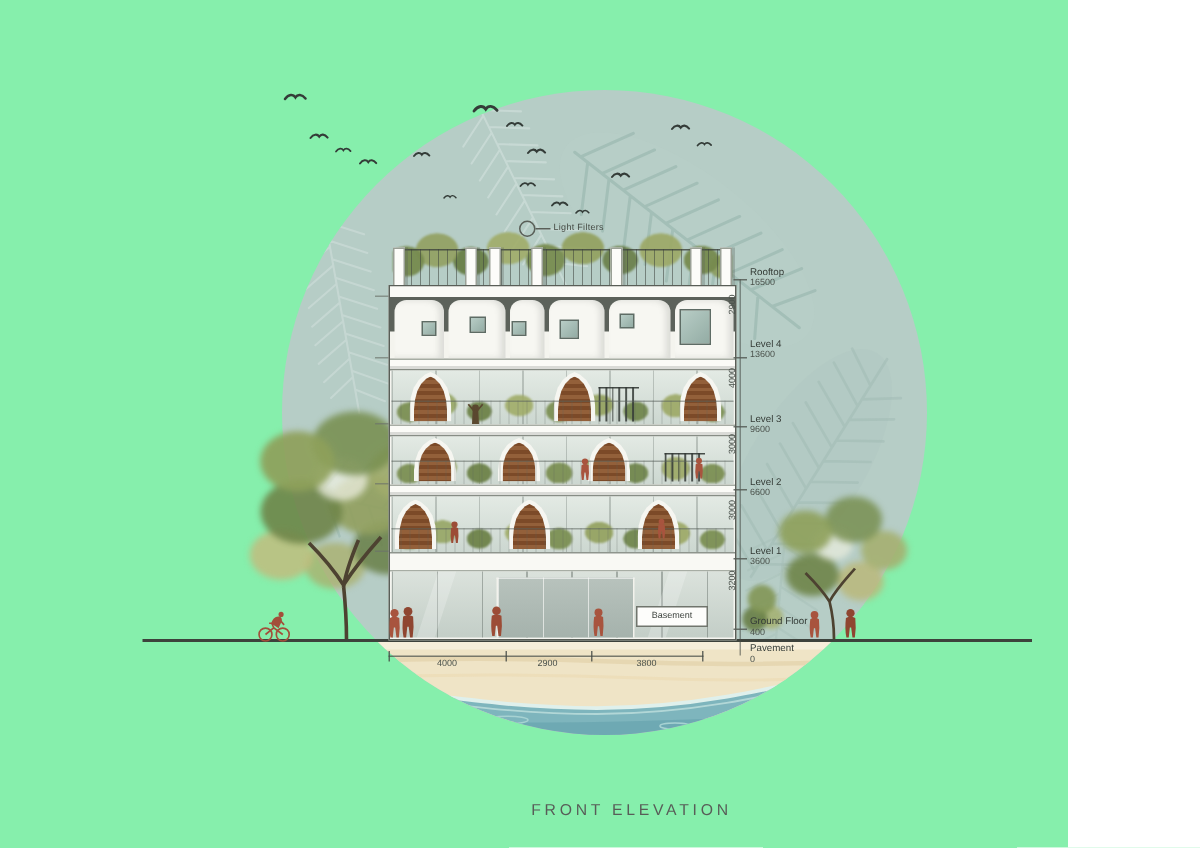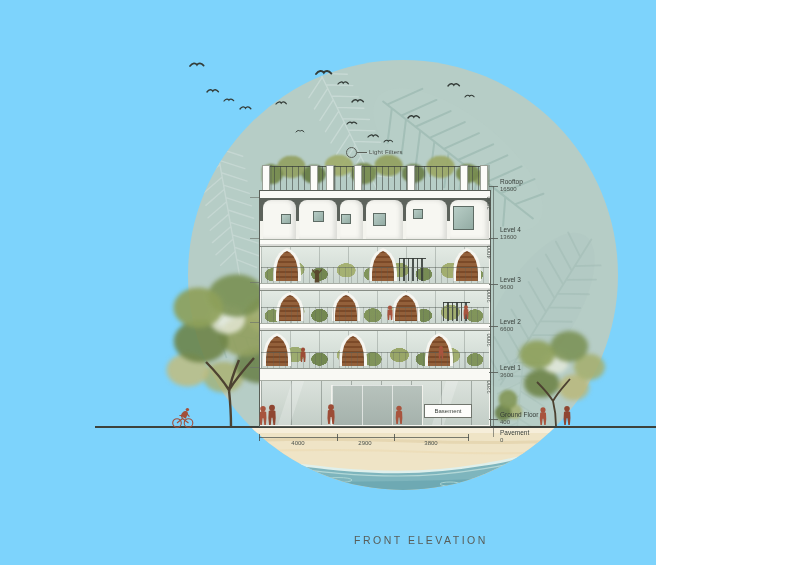--- a/index.html
+++ b/index.html
@@ -1,16 +1,16 @@
 <!DOCTYPE html>
 <html><head>
 <meta charset="utf-8">
 <style>
   html,body{margin:0;padding:0;background:#ffffff;}
-  .scene{position:relative;width:656px;height:565px;background:#7dd3fc;overflow:hidden;
+  .scene{position:relative;width:712px;height:565px;background:#86efac;overflow:hidden;
          font-family:"Liberation Sans",sans-serif;color:#3c423d;}
   .abs{position:absolute;}
 
   
   .circle{position:absolute;left:188px;top:60px;width:430px;height:430px;border-radius:50%;
           background:#b6cdc6;overflow:hidden;}
   .circle svg{position:absolute;left:0;top:0;}
 
   
   .groundline{position:absolute;left:95px;top:426px;width:593px;height:2px;background:#3d423c;}

